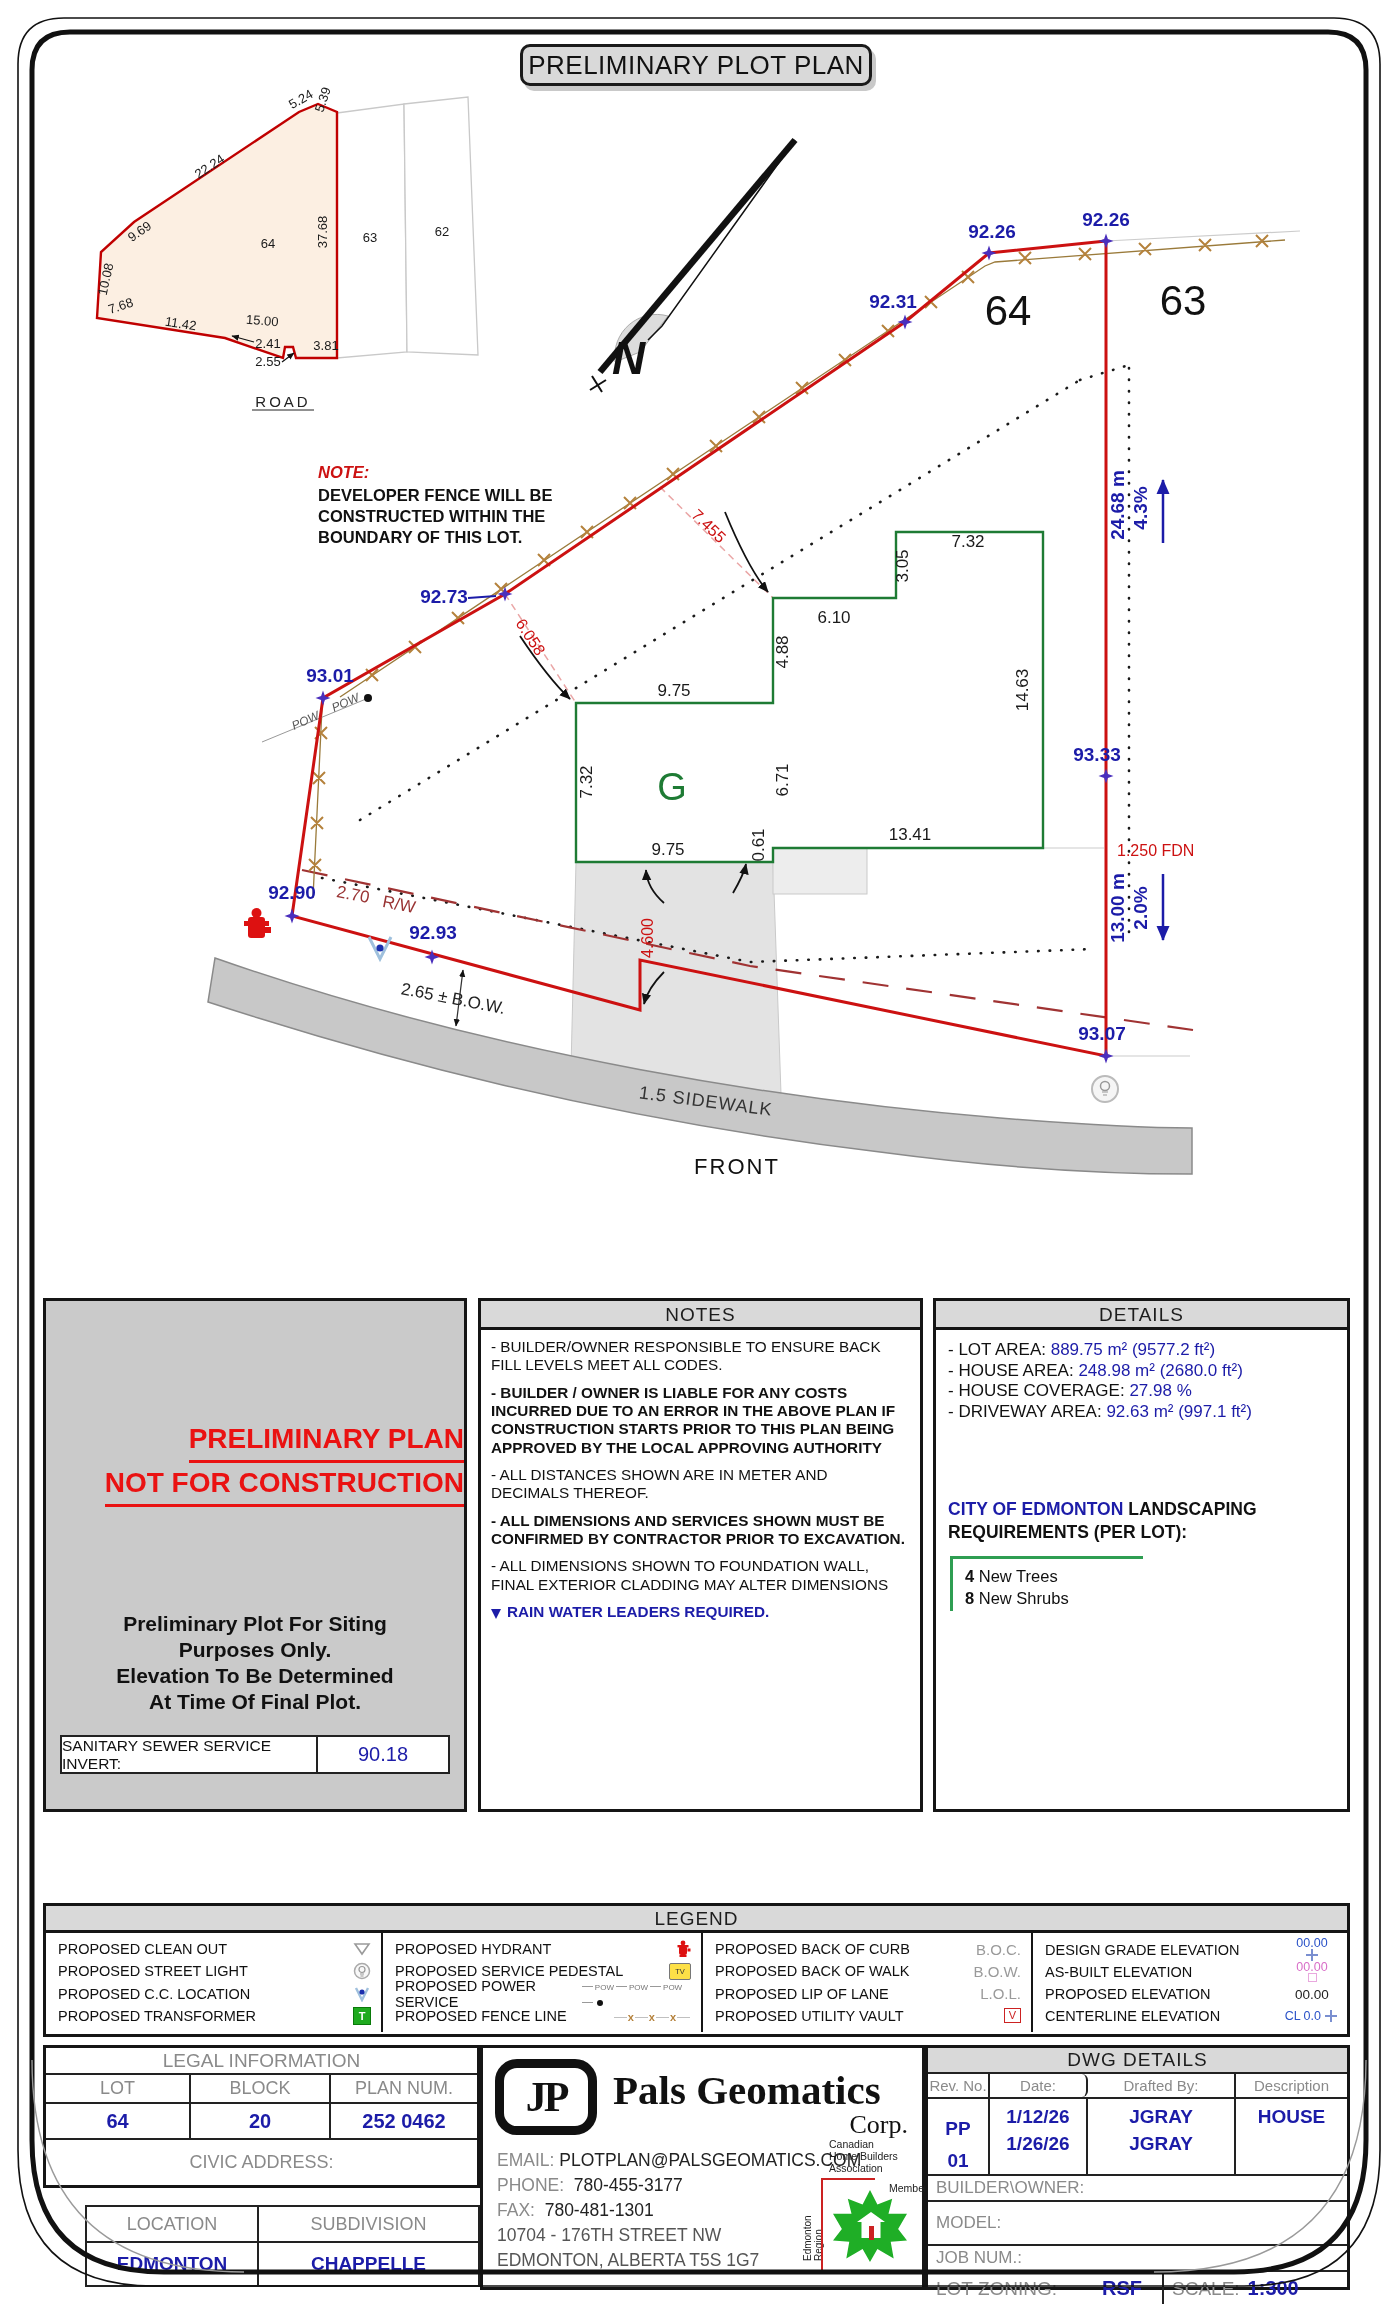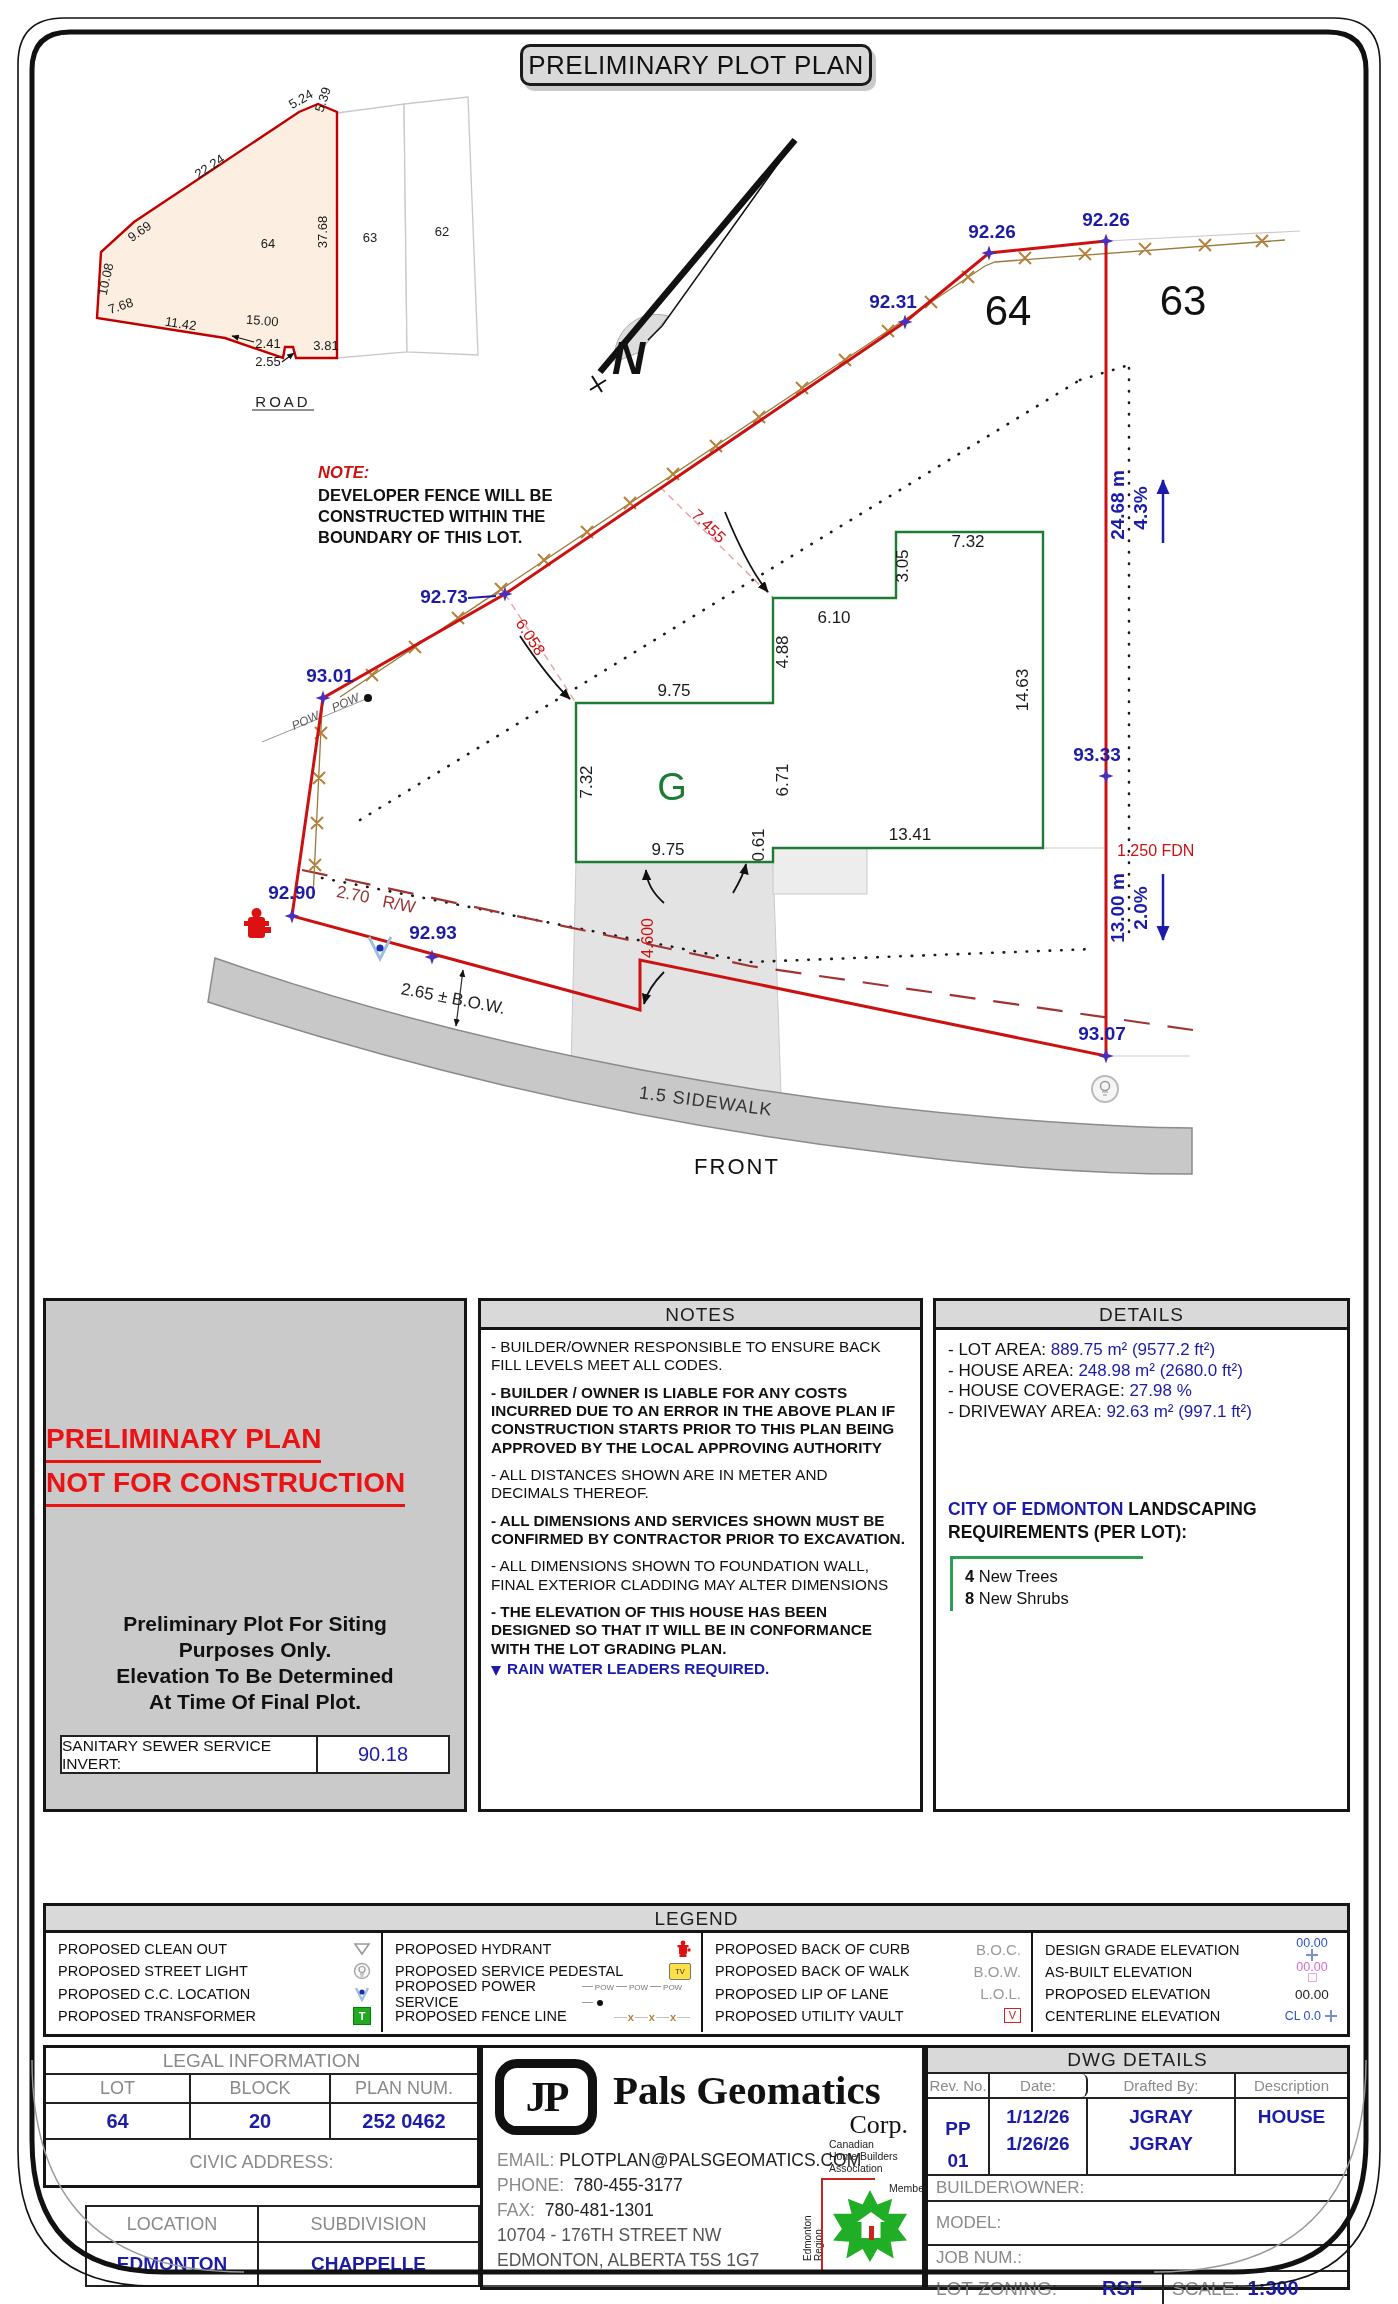--- a/index.html
+++ b/index.html
@@ -5,21 +5,21 @@
   html,body{margin:0;padding:0;background:#888;}
   #page{position:relative;width:1398px;height:2304px;background:#fff;font-family:"Liberation Sans",sans-serif;overflow:hidden;margin:0 auto;}
   #plan-svg,#border-svg{position:absolute;left:0;top:0;}
   #border-svg{pointer-events:none;z-index:60;}
   .panel{position:absolute;border:3px solid #151515;background:#fff;box-sizing:border-box;z-index:10;}
   .hdr{background:#d9d9d9;border-bottom:3px solid #151515;text-align:center;font-size:19px;color:#1d1d1d;letter-spacing:1px;line-height:27px;height:29px;box-sizing:border-box;}
   
   #title-box{position:absolute;left:520px;top:44px;width:352px;height:42px;background:#d9d9d9;border:3px solid #1a1a1a;border-radius:10px;box-sizing:border-box;z-index:20;display:flex;align-items:center;justify-content:center;font-size:26px;color:#111;letter-spacing:.5px;box-shadow:4px 5px 0 #c9c9c9;}
   
   #left-panel{background:#cacaca;}
-  .lp-red{margin-top:118px;text-align:left;font-size:28px;font-weight:bold;color:#ea1212;line-height:40px;}
+  .lp-red{margin-top:118px;text-align:right;font-size:28px;font-weight:bold;color:#ea1212;line-height:40px;}
   .lp-red span{display:inline-block;border-bottom:3px solid #ea1212;padding-bottom:1px;}
   .lp-body{margin-top:104px;font-size:21px;font-weight:bold;text-align:center;line-height:26px;color:#111;}
   .lp-invert{position:absolute;left:14px;right:14px;top:434px;height:35px;background:#fff;border:2px solid #222;display:flex;}
   .lp-invert-label{flex:1;font-size:15.5px;display:flex;align-items:center;justify-content:center;color:#111;}
   .lp-invert-value{width:130px;border-left:2px solid #222;font-size:20px;color:#1c1ca8;display:flex;align-items:center;justify-content:center;}
   
   .nbody{padding:8px 10px 0 10px;font-size:15.3px;line-height:1.2;color:#111;}
   .nbody p{margin:0 0 9px 0;}
   .nb{font-weight:bold;}
   .rain{color:#1c1ca8;font-weight:bold;}
@@ -295,21 +295,20 @@
   </div>
 
   <div id="notes-panel" class="panel" style="left:478px;top:1298px;width:445px;height:514px;">
     <div class="hdr">NOTES</div>
     <div class="nbody">
       <p>- BUILDER/OWNER RESPONSIBLE TO ENSURE BACK FILL LEVELS MEET ALL CODES.</p>
       <p class="nb">- BUILDER / OWNER IS LIABLE FOR ANY COSTS INCURRED DUE TO AN ERROR IN THE ABOVE PLAN IF CONSTRUCTION STARTS PRIOR TO THIS PLAN BEING APPROVED BY THE LOCAL APPROVING AUTHORITY</p>
       <p>- ALL DISTANCES SHOWN ARE IN METER AND DECIMALS THEREOF.</p>
       <p class="nb">- ALL DIMENSIONS AND SERVICES SHOWN MUST BE CONFIRMED BY CONTRACTOR PRIOR TO EXCAVATION.</p>
       <p>- ALL DIMENSIONS SHOWN TO FOUNDATION WALL, FINAL EXTERIOR CLADDING MAY ALTER DIMENSIONS</p>
-      <p class="nb" style="margin-bottom:2px">- THE ELEVATION OF THIS HOUSE HAS BEEN DESIGNED SO THAT IT WILL BE IN CONFORMANCE WITH THE LOT GRADING PLAN.</p>
       <p class="rain"><span class="rain-ico"></span><span>RAIN WATER LEADERS REQUIRED.</span></p>
     </div>
   </div>
 
   <div id="details-panel" class="panel" style="left:933px;top:1298px;width:417px;height:514px;">
     <div class="hdr">DETAILS</div>
     <div class="dbody">
       <div class="drow"><span class="dlabel">- LOT AREA: </span><span class="dval">889.75 m² (9577.2 ft²)</span></div>
       <div class="drow"><span class="dlabel">- HOUSE AREA: </span><span class="dval">248.98 m² (2680.0 ft²)</span></div>
       <div class="drow"><span class="dlabel">- HOUSE COVERAGE: </span><span class="dval">27.98 %</span></div>

